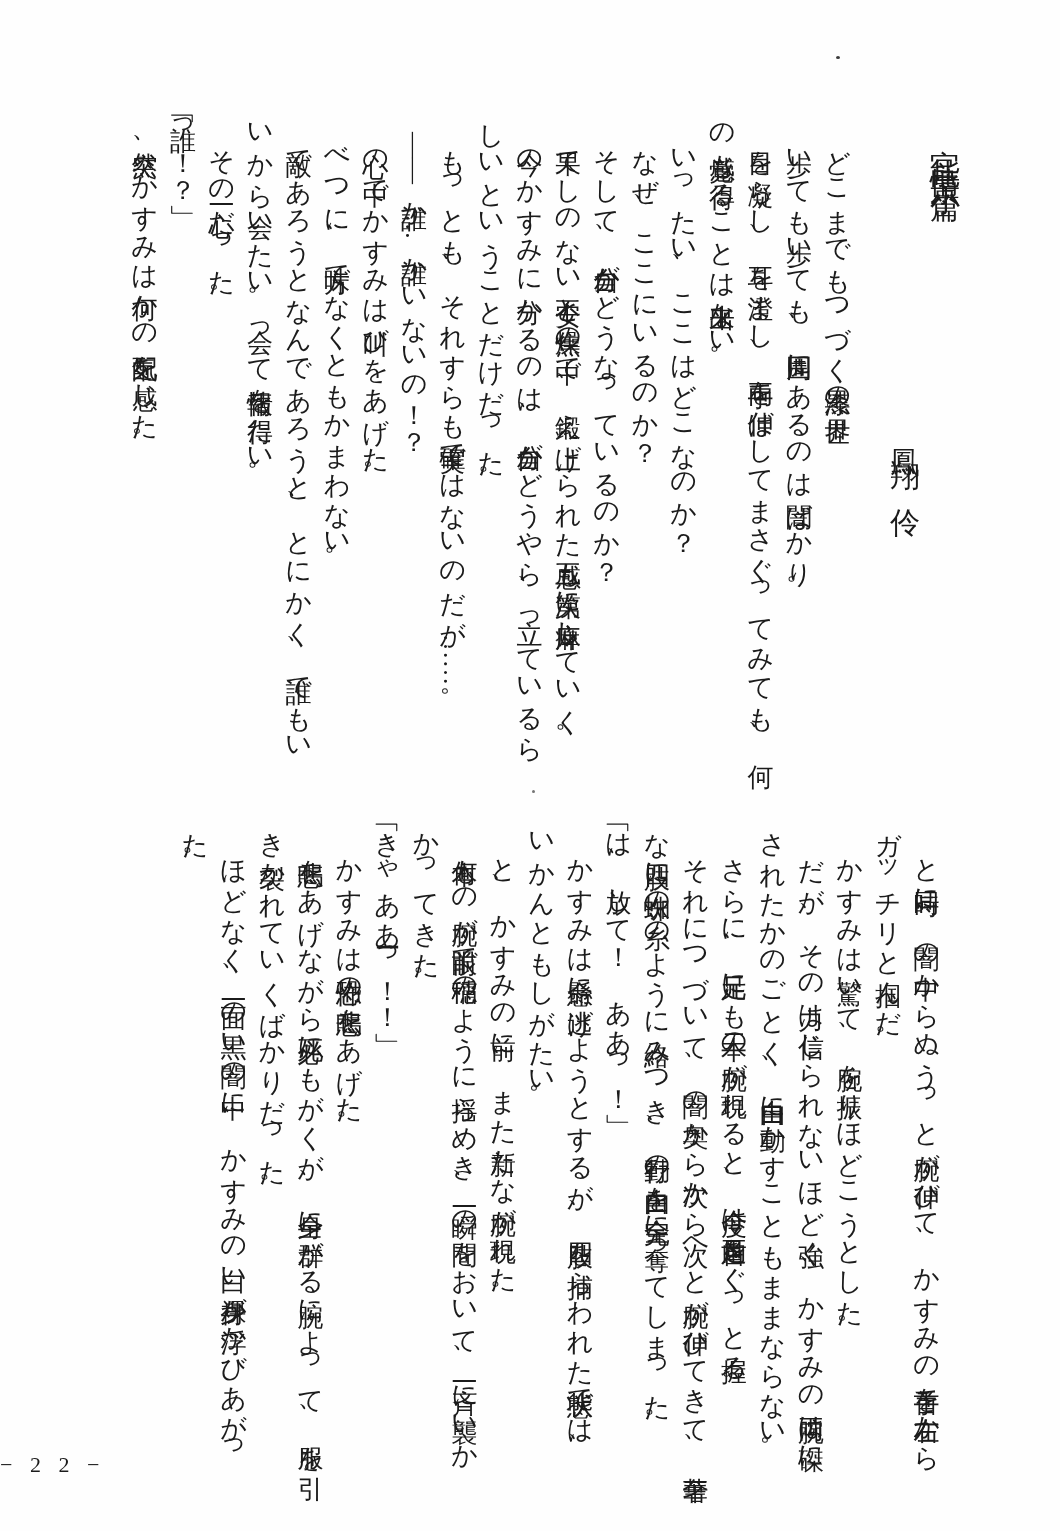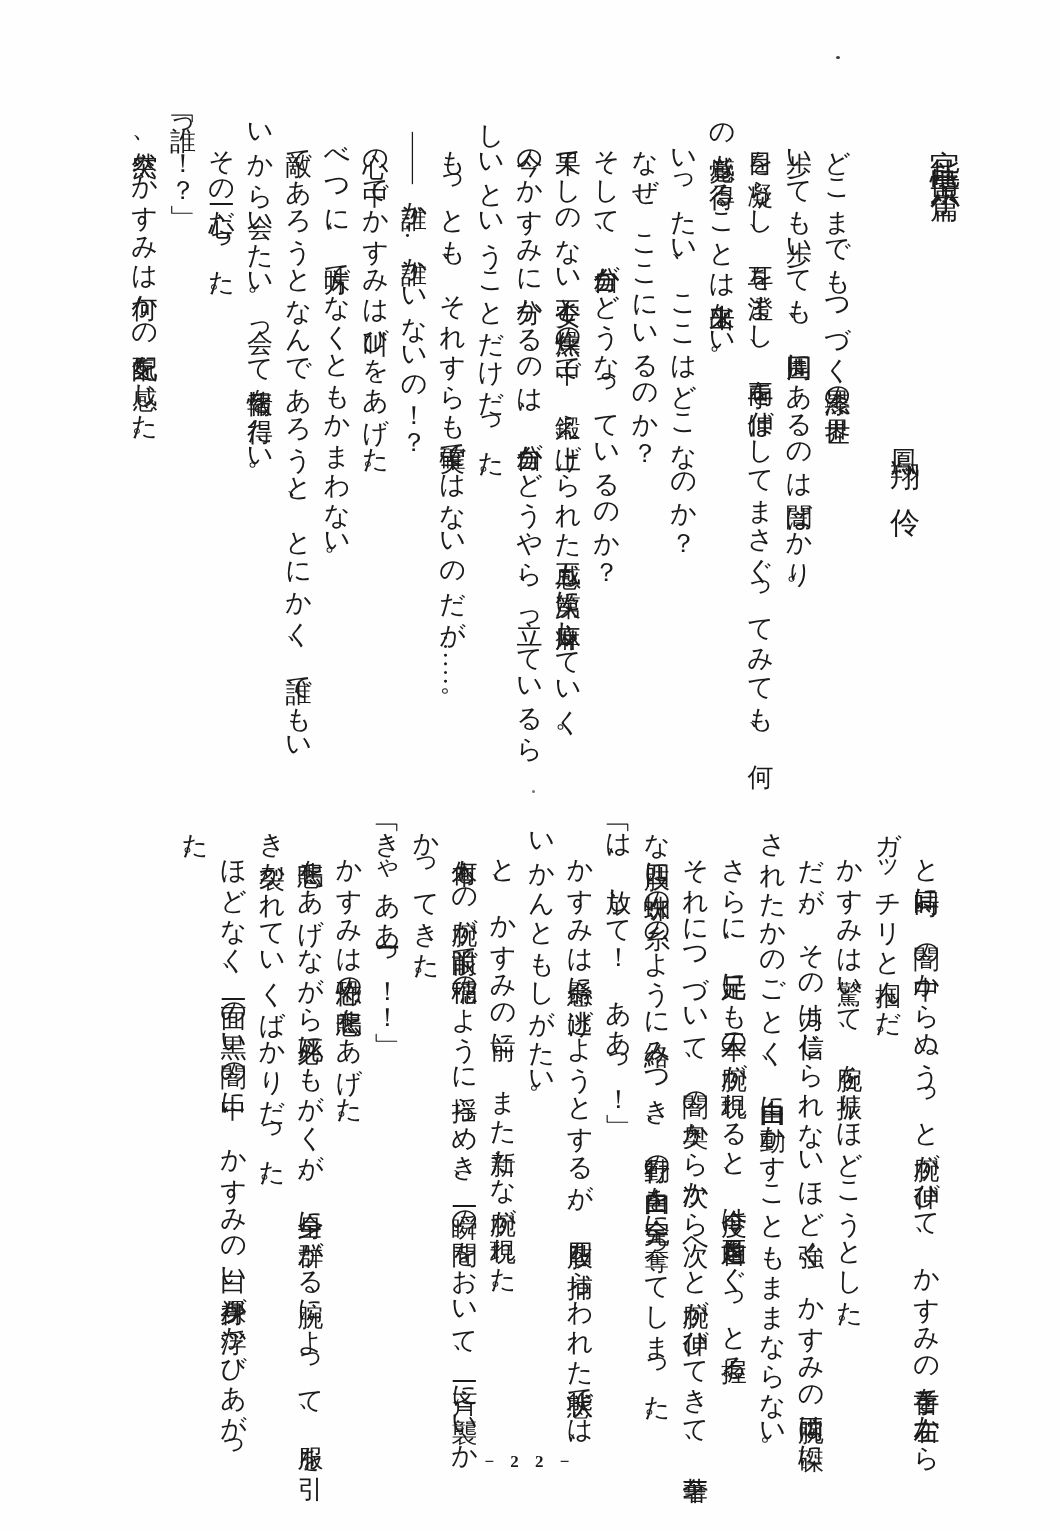--- a/index.html
+++ b/index.html
@@ -33,24 +33,23 @@
   }
   #top-block    { top: 106px; right: 204px; }
   #bottom-block { top: 815px; right: 115px; }
 
   .para { text-indent: 1em; }
   .para.no-indent { text-indent: 0; }
 
   #page-number {
     position: absolute;
     top: 1452px; left: 0; width: 100%;
-    text-align: center;
-    font-size: 17px;
+    text-align: left;
+    font-size: 22px;
     letter-spacing: 6px;
-    font-weight: bold;
   }
 
   .speck { position: absolute; background: #3a3a3a; border-radius: 50%; }
   #speck-1 { left: 836px; top: 56px;  width: 4px; height: 3px; }
   #speck-2 { left: 532px; top: 790px; width: 3px; height: 3px; opacity: .7; }
 </style>
 </head>
 <body>
 
 <div id="page">

